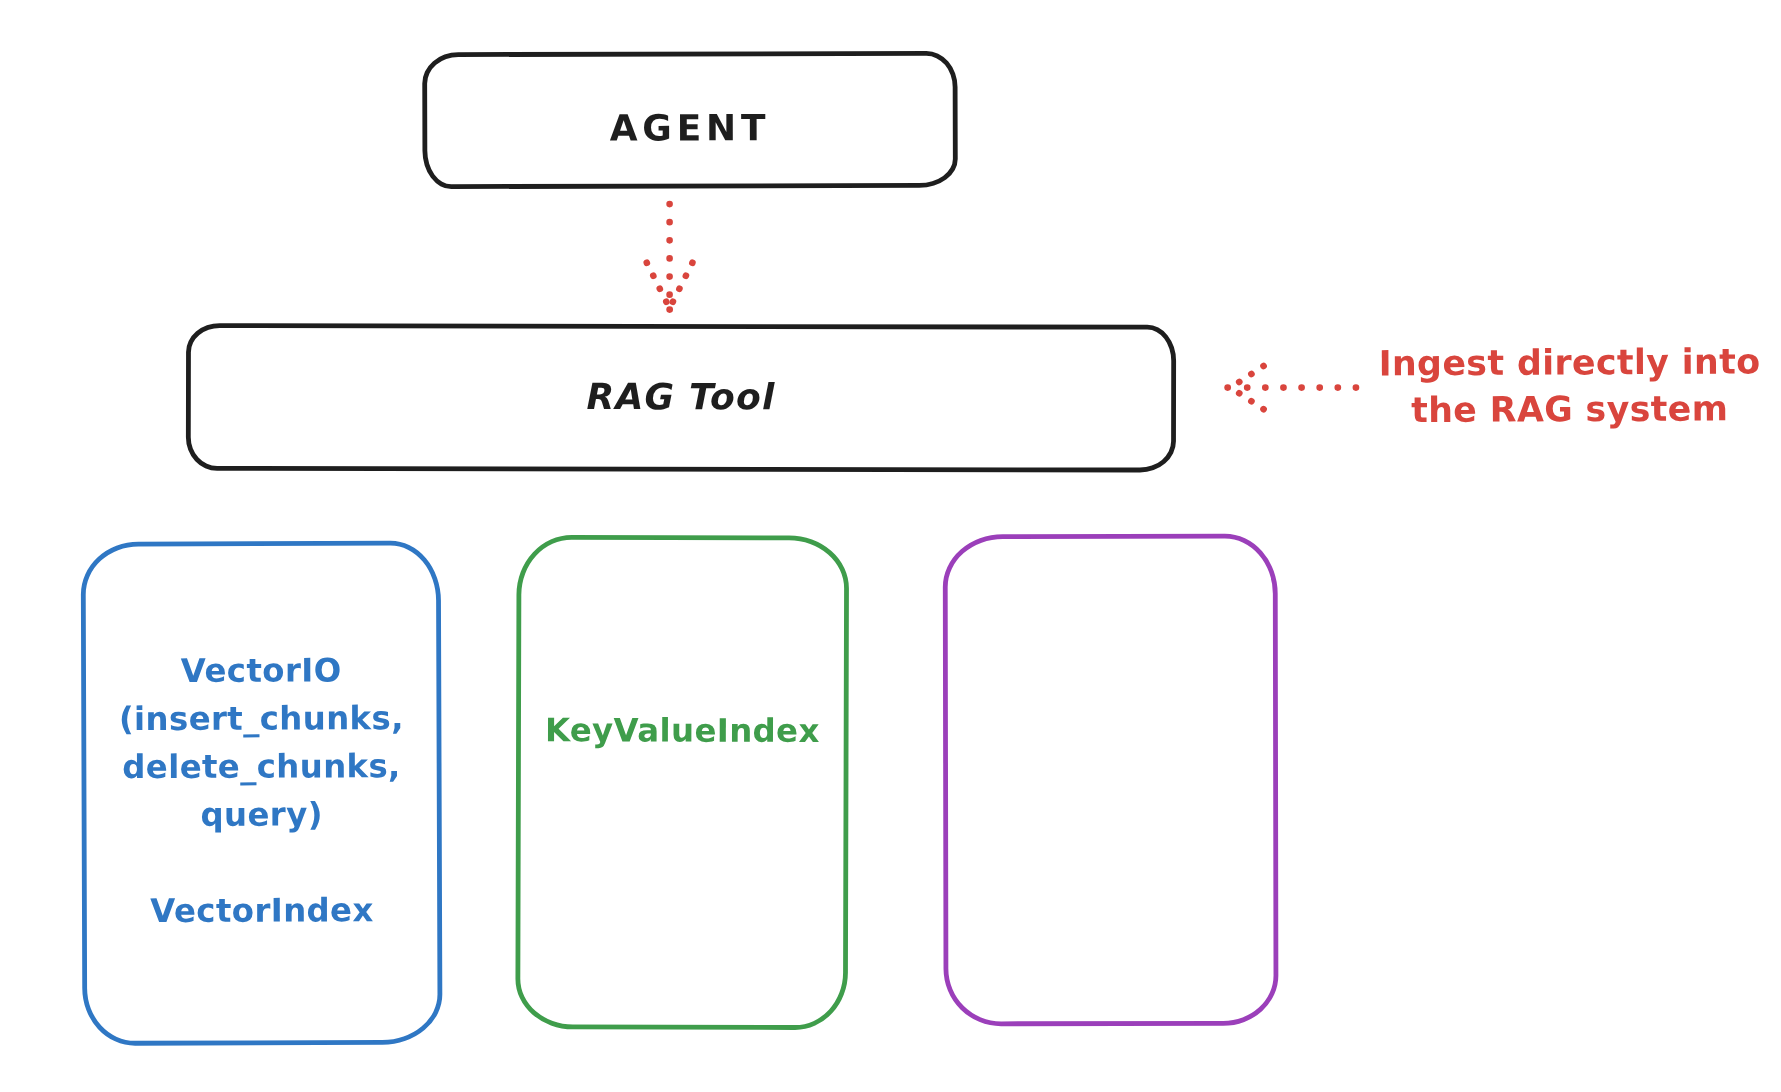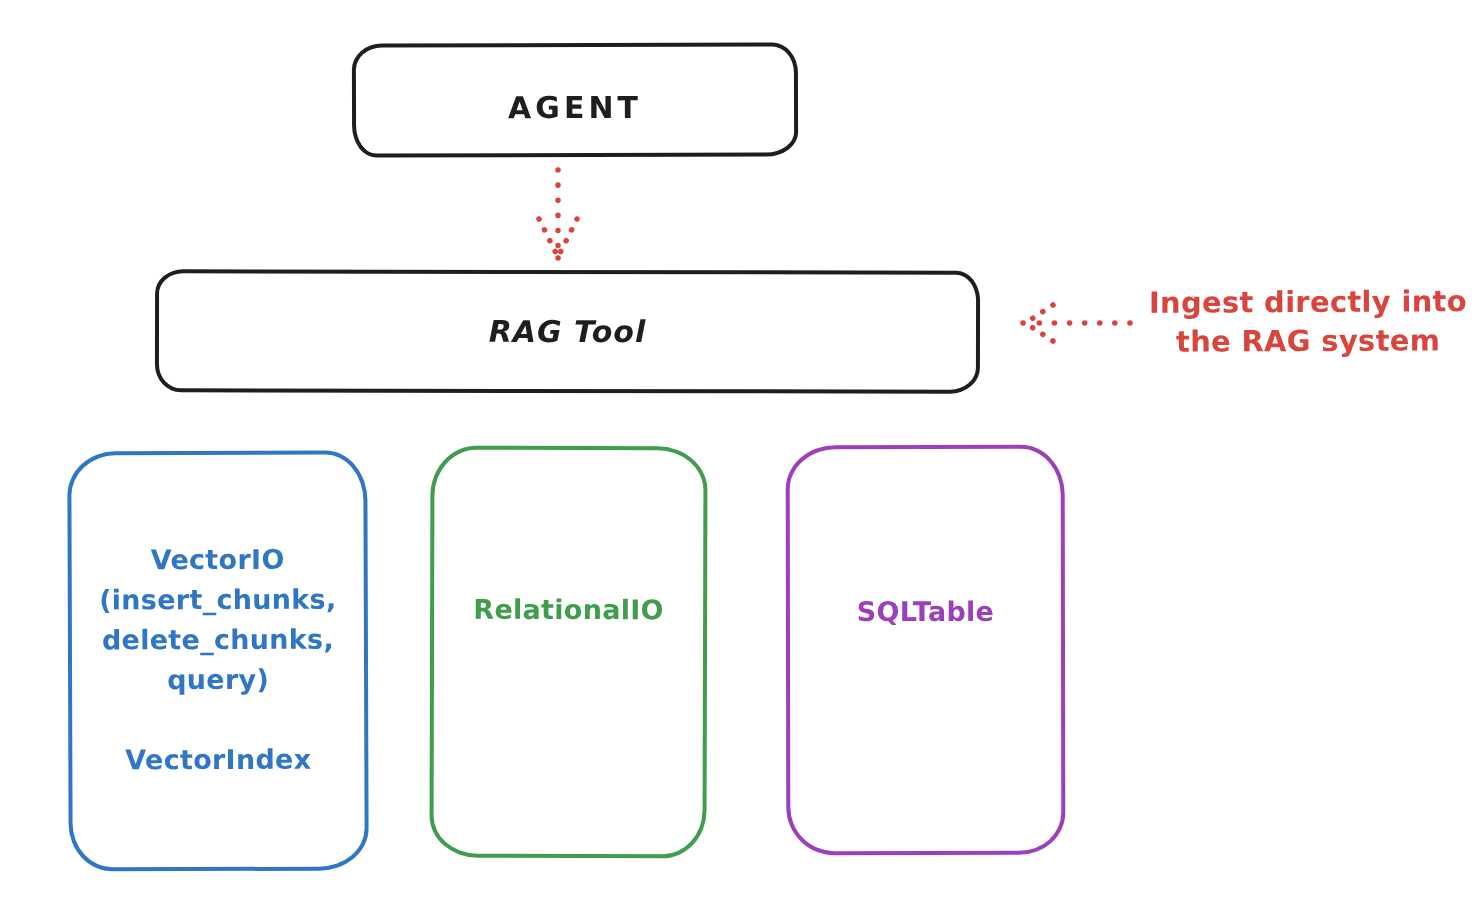--- a/index.html
+++ b/index.html
@@ -169,20 +169,19 @@
 
   <div class="store-box vector-box">
     <div class="store-text">VectorIO
 (insert_chunks,
 delete_chunks,
 query)</div>
     <div class="store-index">VectorIndex</div>
   </div>
 
   <div class="store-box keyvalue-box">
-    <div class="store-index">RelationalIO</div>
+    <div class="store-index">KeyValueIndex</div>
   </div>
 
   <div class="store-box relational-box">
-    <div class="store-index">SQLTable</div>
   </div>
 
 </div>
 
 </body></html>

